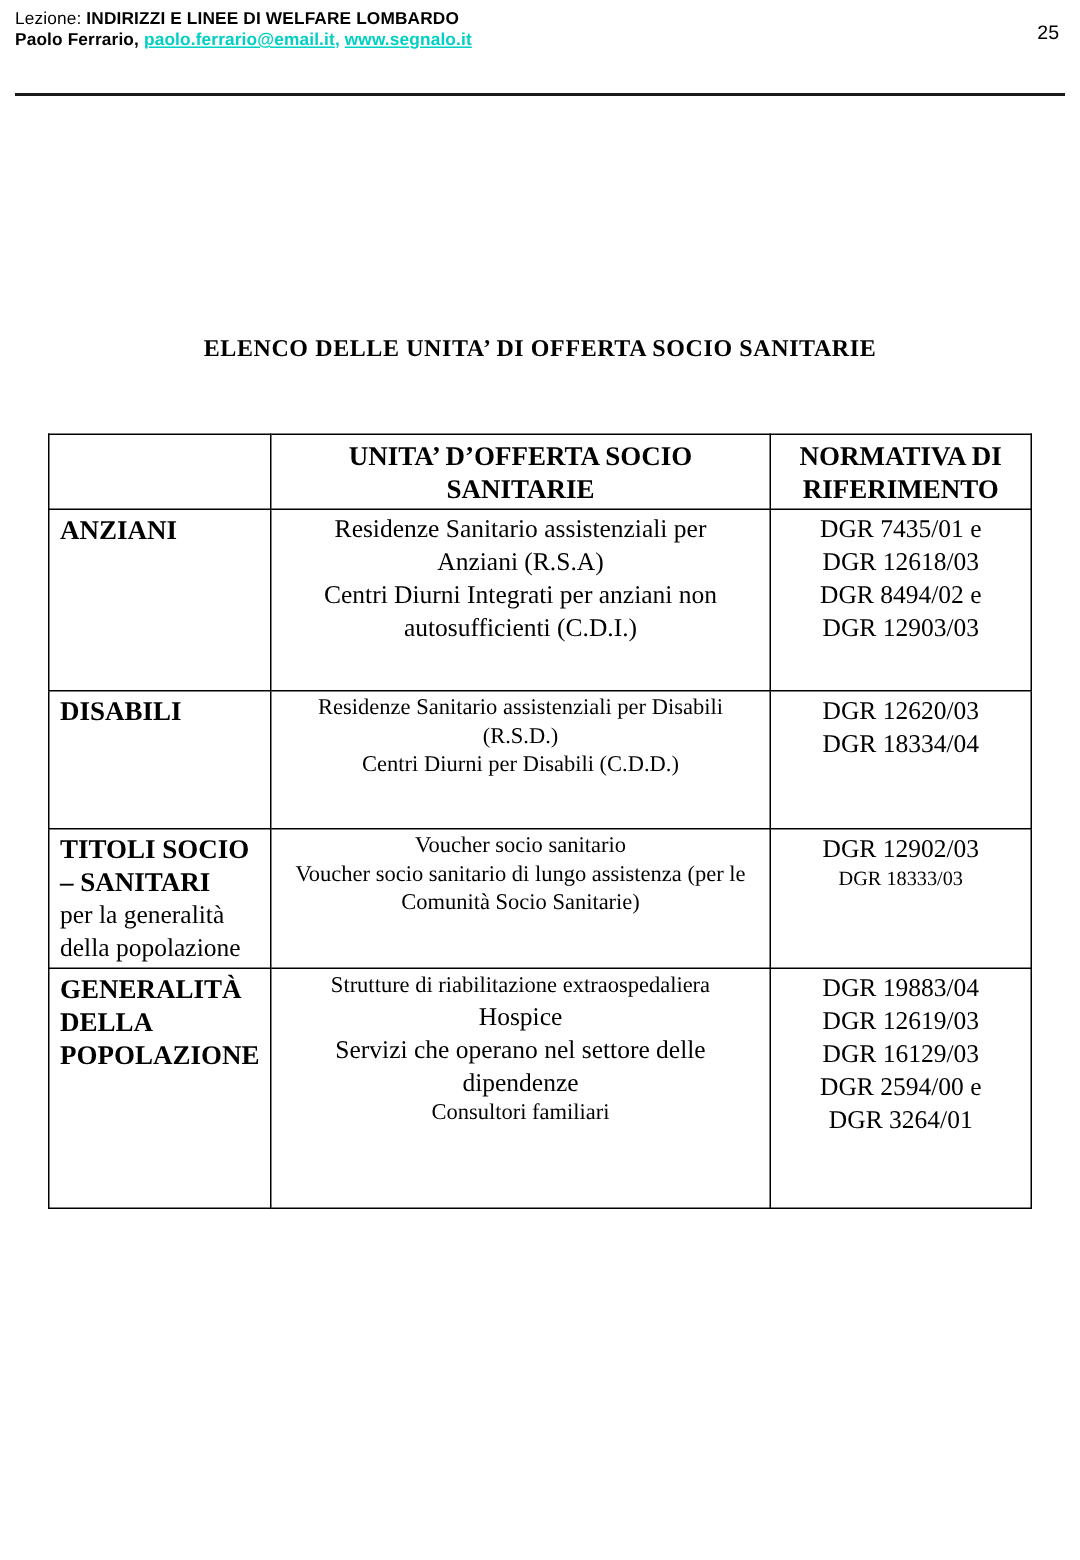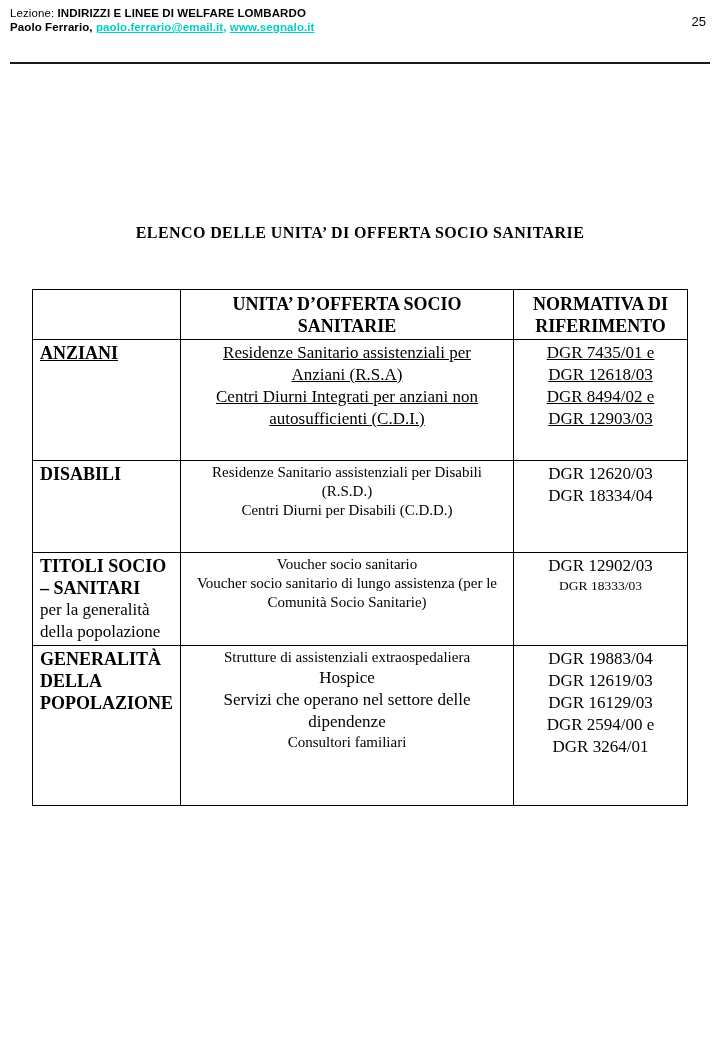--- a/index.html
+++ b/index.html
@@ -74,21 +74,21 @@
     overflow: hidden;
   }
   #tbl th {
     font-size: 18px;
     font-weight: bold;
     text-align: center;
     line-height: 22px;
     padding-top: 3px;
   }
   tr.rh0 { height: 45px; }
-  tr.rh1 { height: 121px; text-decoration: underline; }
+  tr.rh1 { height: 121px; }
   tr.rh2 { height: 92px; }
   tr.rh3 { height: 90px; }
   tr.rh4 { height: 160px; }
 
   .pre { white-space: pre-line; }
   .cat {
     font-size: 18px;
     font-weight: bold;
     line-height: 22px;
   }
@@ -192,21 +192,21 @@
       </td>
     </tr>
 
     <tr class="rh4">
       <td>
         <div class="cat pre">GENERALITÀ
 DELLA
 POPOLAZIONE</div>
       </td>
       <td>
-        <p class="sz-s mb18 pre">Strutture di assistenziali extraospedaliera</p>
+        <p class="sz-s mb18 pre">Strutture di riabilitazione extraospedaliera</p>
         <p class="sz-n mb14 pre">Hospice</p>
         <p class="sz-n mb13 pre">Servizi che operano nel settore delle
 dipendenze</p>
         <p class="sz-s pre">Consultori familiari</p>
       </td>
       <td>
         <p class="sz-n mb15 pre">DGR 19883/04</p>
         <p class="sz-n mb14 pre">DGR 12619/03</p>
         <p class="sz-n mb15 pre">DGR 16129/03</p>
         <p class="sz-n pre">DGR 2594/00 e

